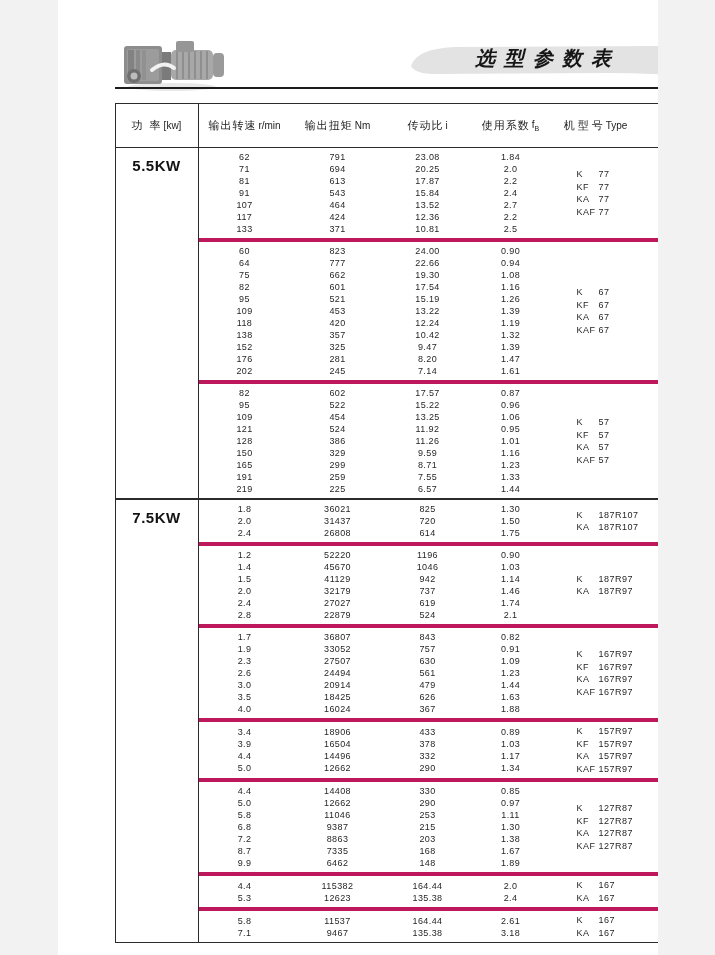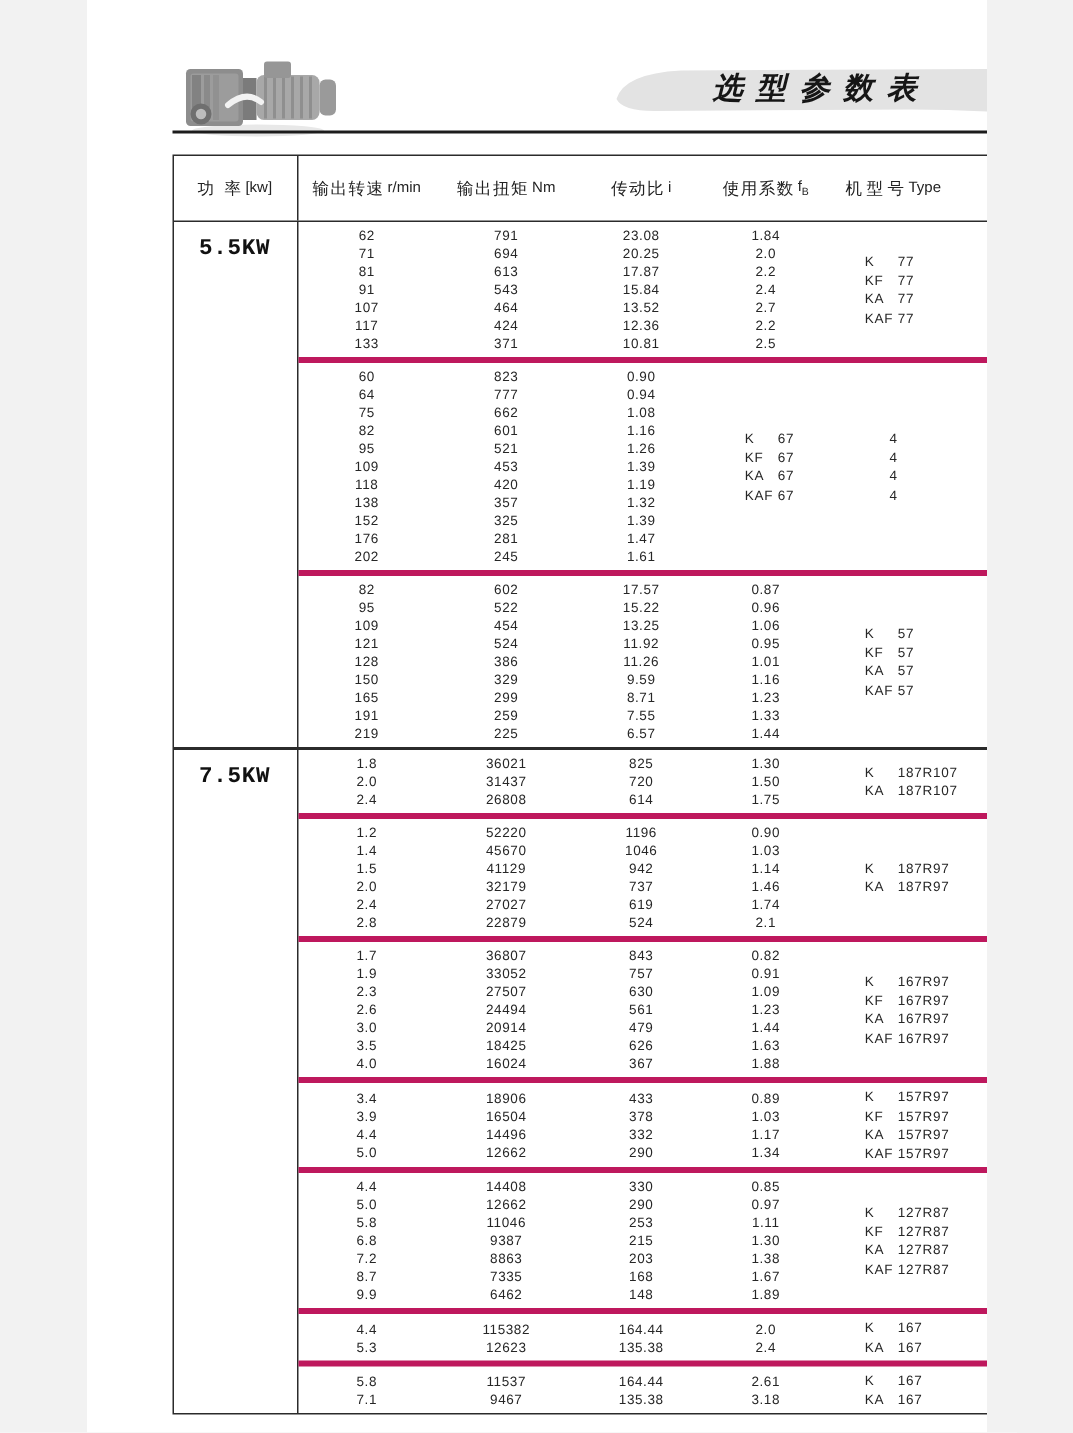--- a/index.html
+++ b/index.html
@@ -33,21 +33,21 @@
   .th .cn { font-size:11px; color:#222; white-space:nowrap; }
   .th .unit { font-size:10px; color:#222; }
   .ls-w  { letter-spacing:7px; margin-right:-7px; }
   .ls-m  { letter-spacing:3px; margin-right:-3px; }
   .ls-n  { letter-spacing:1px; margin-right:-1px; }
   sub.fsub { font-size:7px; }
 
   .section { display:flex; }
   .section + .section { border-top:2px solid #2b2b2b; }
   .power-cell { flex:0 0 83px; border-right:1.5px solid #2b2b2b; display:flex; justify-content:center; align-items:flex-start; padding-top:9px; }
-  .power-label { font-weight:bold; font-size:15px; letter-spacing:0.5px; color:#111;font-family:Liberation Mono, monospace; }
+  .power-label { font-weight:bold; font-size:15px; letter-spacing:0.5px; color:#111; }
   .blocks { flex:1; display:flex; flex-direction:column; }
   .block { display:grid; grid-template-columns:92px 94px 86px 80px 90px 78px; padding:3px 0; }
   .block + .block { border-top:4px solid #be185d; }
 
   .num-col { display:flex; flex-direction:column; justify-content:center; text-align:center; }
   .num { font-size:9px; line-height:12px; letter-spacing:0.4px; color:#262626; }
 
   .model-col { display:flex; flex-direction:column; justify-content:center; padding-left:26px; }
   .model-entry { display:flex; font-size:9px; line-height:12.5px; color:#262626; }
   .model-prefix { width:22px; letter-spacing:0.5px; }
@@ -223,20 +223,33 @@
                 <div class="num">601</div>
                 <div class="num">521</div>
                 <div class="num">453</div>
                 <div class="num">420</div>
                 <div class="num">357</div>
                 <div class="num">325</div>
                 <div class="num">281</div>
                 <div class="num">245</div>
               </div>
               <div class="num-col">
+                <div class="num">24.00</div>
+                <div class="num">22.66</div>
+                <div class="num">19.30</div>
+                <div class="num">17.54</div>
+                <div class="num">15.19</div>
+                <div class="num">13.22</div>
+                <div class="num">12.24</div>
+                <div class="num">10.42</div>
+                <div class="num">9.47</div>
+                <div class="num">8.20</div>
+                <div class="num">7.14</div>
+              </div>
+              <div class="num-col">
                 <div class="num">0.90</div>
                 <div class="num">0.94</div>
                 <div class="num">1.08</div>
                 <div class="num">1.16</div>
                 <div class="num">1.26</div>
                 <div class="num">1.39</div>
                 <div class="num">1.19</div>
                 <div class="num">1.32</div>
                 <div class="num">1.39</div>
                 <div class="num">1.47</div>

